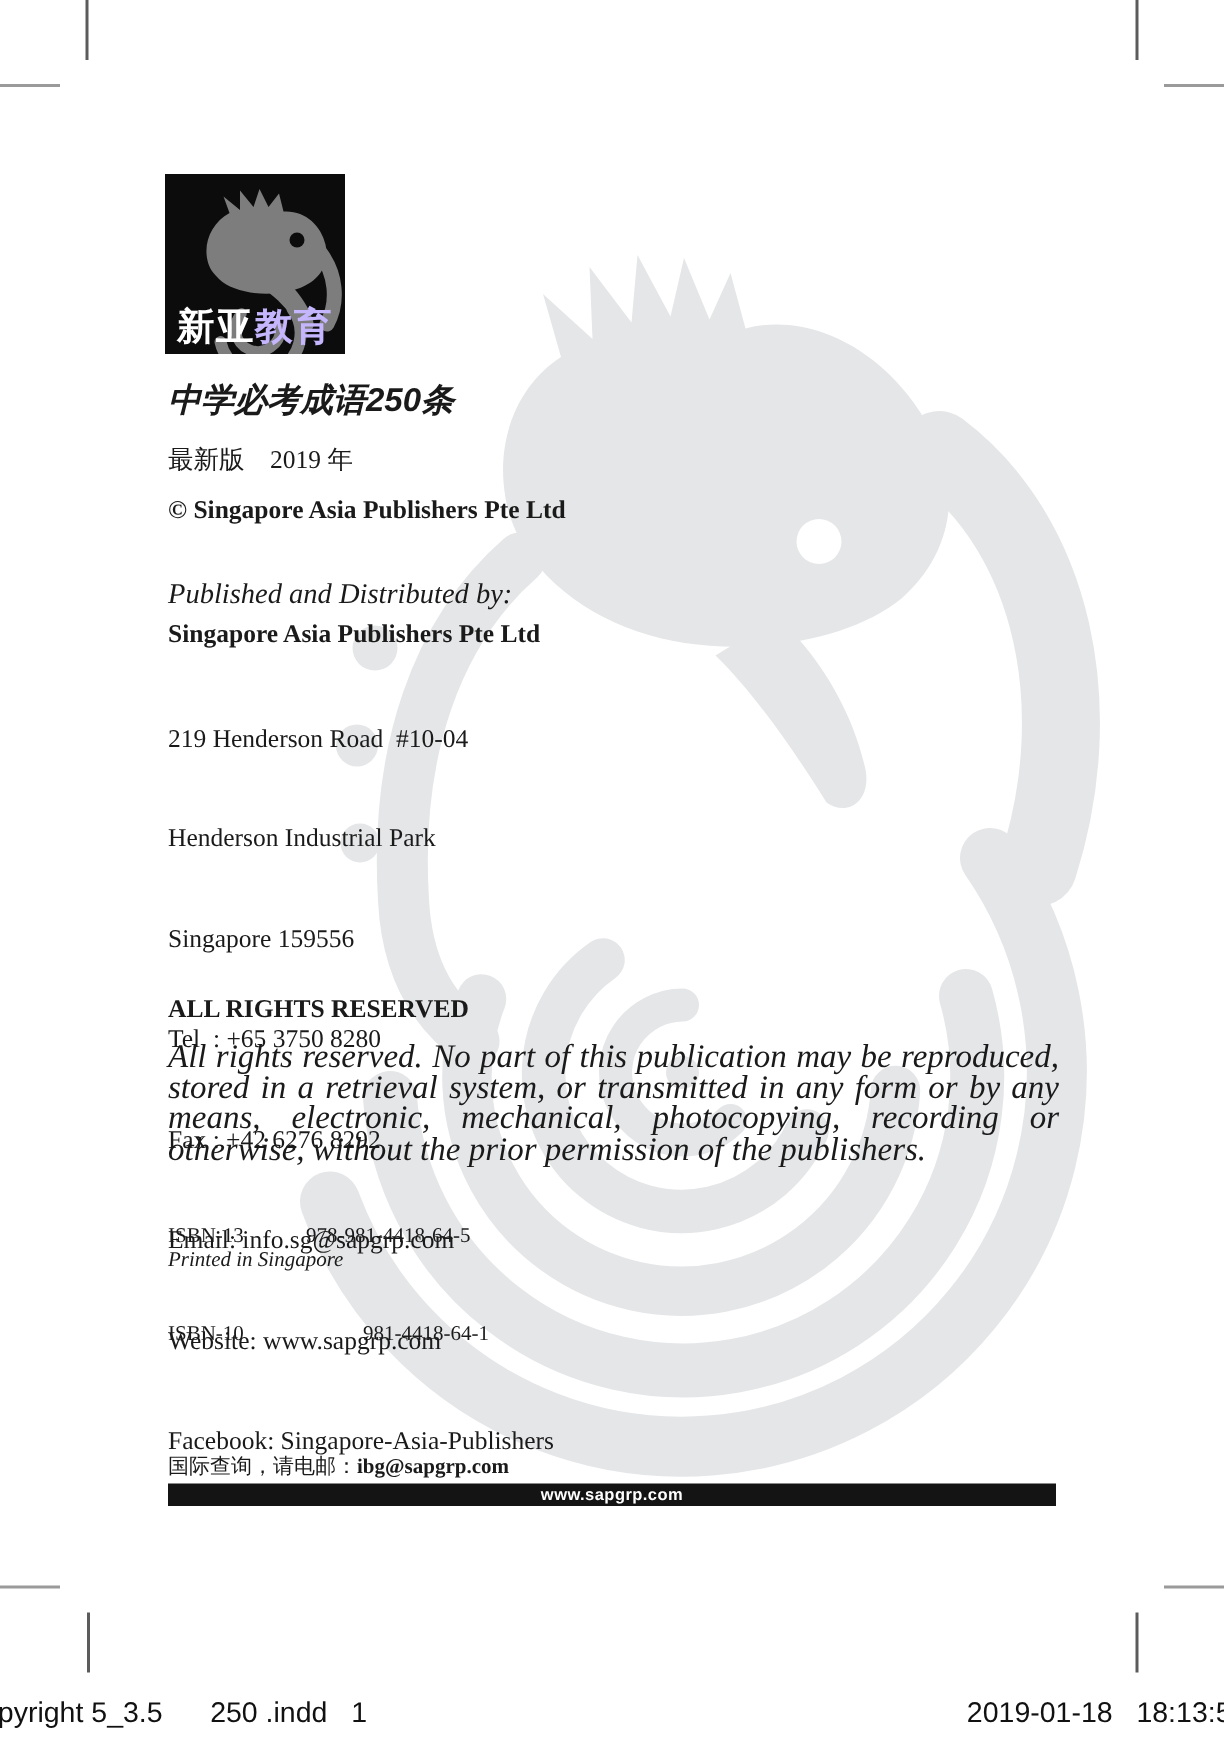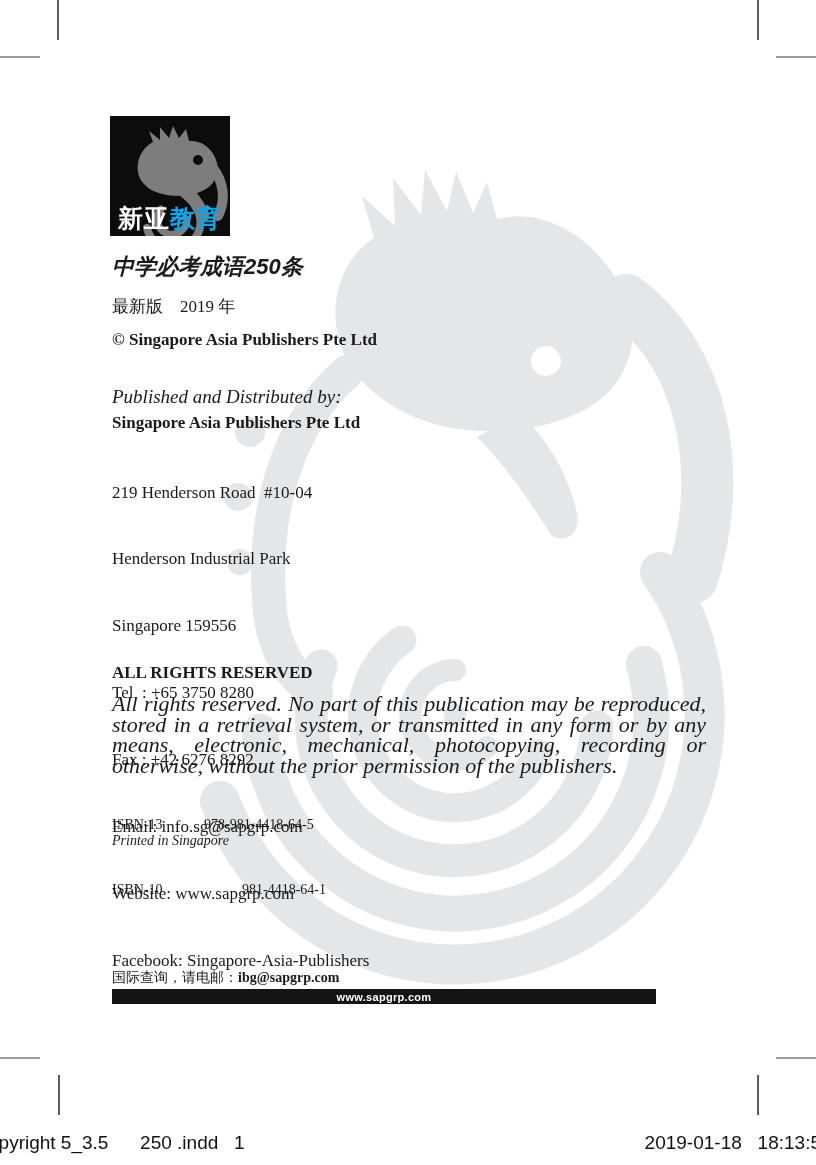--- a/index.html
+++ b/index.html
@@ -11,40 +11,40 @@
   .mark.h{width:40px;height:2px;background:#9a9a9a;}
   
   .watermark{position:absolute;left:0;top:0;z-index:0;pointer-events:none;}
   .content{position:absolute;left:0;top:0;width:100%;height:100%;z-index:1;}
   
   .logo{position:absolute;left:110px;top:116px;width:120px;height:120px;background:#0c0c0c;}
   .logo svg{position:absolute;left:0;top:0;}
   .logo-text{position:absolute;left:0;bottom:4px;width:100%;text-align:center;
              font-family:"Liberation Sans", sans-serif;font-weight:bold;font-size:25px;
              line-height:28px;color:#ffffff;letter-spacing:1px;white-space:nowrap;}
-  .logo-text .gray{color:#0ea5e9;}
+  .logo-text .gray{color:#c4b5fd;}
   
   .abs{position:absolute;left:112px;white-space:pre;}
   .book-title{top:252px;font-family:"Liberation Sans", sans-serif;font-weight:bold;font-size:22px;font-style:italic;}
   .edition{top:295px;font-size:17px;}
   .copyright{top:330px;font-size:17px;font-weight:bold;}
   .pub-heading{top:386px;font-size:19px;font-style:italic;}
   .pub-name{top:413px;font-size:17px;font-weight:bold;}
   .address{top:437px;font-size:17px;line-height:22.3px;}
   .address div{white-space:pre;}
   .rights-heading{top:663px;font-size:17px;font-weight:bold;}
   .rights-notice{top:694px;width:594px;font-size:22px;font-style:italic;line-height:20.6px;
                  text-align:justify;white-space:normal;margin:0;}
   .isbn{top:771px;font-size:14px;line-height:21.5px;}
   .isbn-label{display:inline-block;width:92px;}
   .isbn-value.indent{padding-left:38px;margin-top:15px;}
   .printed{top:833px;font-size:14px;font-style:italic;}
   .intl{top:969px;font-size:14px;}
   .intl b{font-weight:bold;text-align:right;}
-  .bottom-bar{position:absolute;left:112px;top:989px;width:544px;height:15px;background:#141414;
+  .bottom-bar{position:absolute;left:112px;top:989px;width:592px;height:15px;background:#141414;
               display:flex;align-items:center;justify-content:center;}
   .bottom-bar span{font-family:"Liberation Sans", sans-serif;font-weight:bold;font-size:11px;
                    color:#ffffff;letter-spacing:.3px;}
   
   .footer-text{position:absolute;top:1132px;font-family:"Liberation Sans", sans-serif;
                font-size:19px;color:#111;white-space:pre;}
   .footer-left{left:-12px;}
   .footer-right{right:-5px;}
 </style>
 </head>

